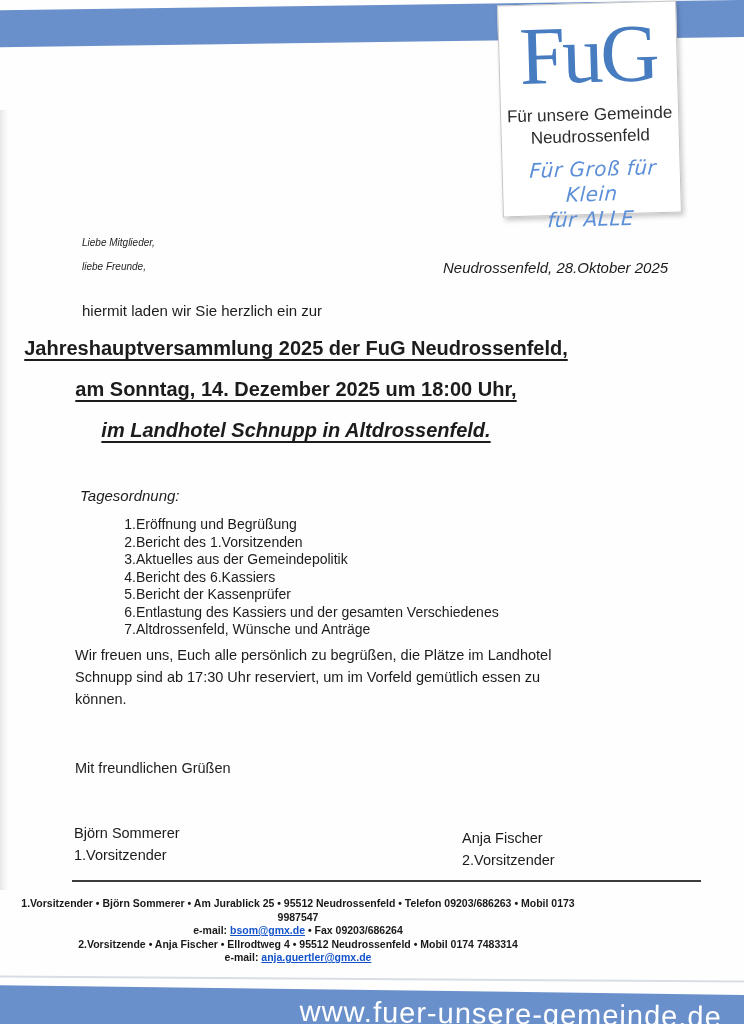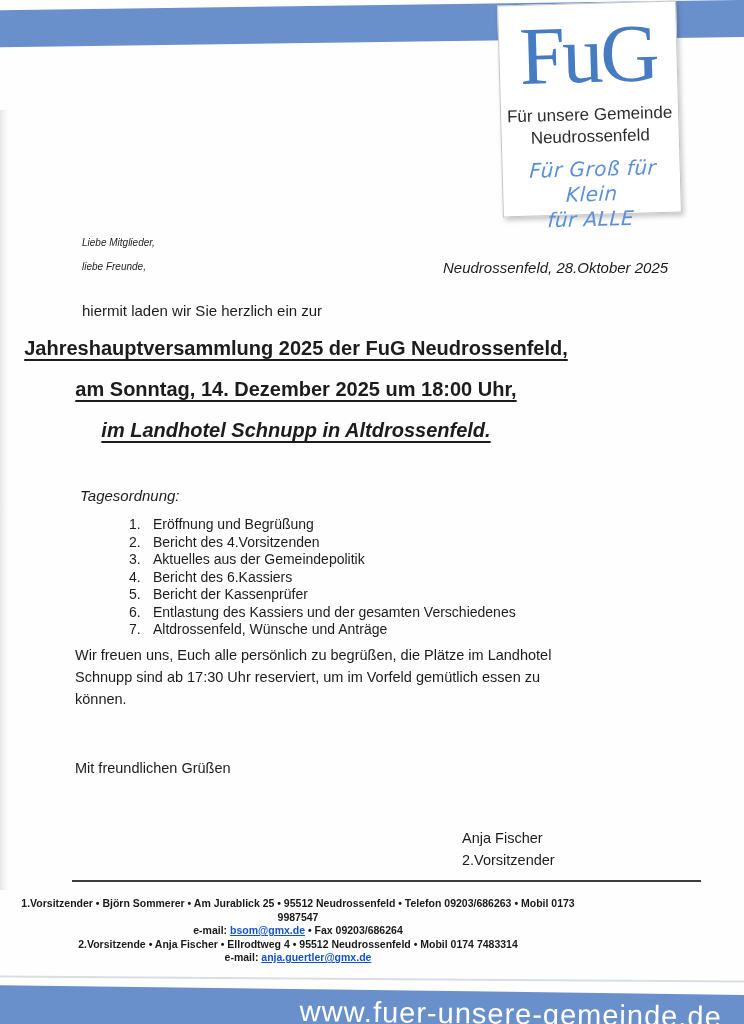--- a/index.html
+++ b/index.html
@@ -34,21 +34,21 @@
     font-family:"DejaVu Sans",sans-serif;}
   
   .salutation{position:absolute;left:82px;top:231px;font-style:italic;font-size:10px;line-height:24px;}
   .dateline{position:absolute;left:443px;top:259px;font-style:italic;font-size:15px;}
   .intro{position:absolute;left:82px;top:302px;font-size:15px;}
   .titles{position:absolute;left:0;top:336px;width:592px;text-align:center;}
   .title-line{font-weight:bold;font-size:20px;line-height:24px;margin:0 0 17px 0;
     text-decoration:underline;text-decoration-thickness:2px;text-underline-offset:4px;}
   .title-line.italic{font-style:italic;}
   .agenda-heading{position:absolute;left:80px;top:487px;font-style:italic;font-size:15px;}
-  .agenda{position:absolute;left:129px;top:516px;font-size:14px;}
+  .agenda{position:absolute;left:112px;top:516px;font-size:14px;text-align:right;}
   .agenda ol{margin:0;padding:0;list-style:none;counter-reset:agd;}
   .agenda li{counter-increment:agd;display:flex;line-height:17.5px;}
   .agenda li::before{content:counter(agd) ".";width:24px;flex:0 0 24px;}
   .closing{position:absolute;left:75px;top:644px;width:515px;font-size:14.5px;line-height:22px;}
   .regards{position:absolute;left:75px;top:760px;font-size:14.5px;}
   .signature{position:absolute;font-size:14.5px;line-height:22px;}
   .sig-left{left:74px;top:822px;}
   .sig-right{left:462px;top:827px;}
   
   .separator{position:absolute;left:72px;top:880px;width:629px;border-top:2px solid #3c3c3c;}
@@ -100,21 +100,21 @@
   </div>
 
   <div class="agenda-heading">Tagesordnung:</div>
 
   <div class="agenda">
     <ol>
       <li>
           <span>Eröffnung und Begrüßung</span>
         </li>
       <li>
-          <span>Bericht des 4.Vorsitzenden</span>
+          <span>Bericht des 1.Vorsitzenden</span>
         </li>
       <li>
           <span>Aktuelles aus der Gemeindepolitik</span>
         </li>
       <li>
           <span>Bericht des 6.Kassiers</span>
         </li>
       <li>
           <span>Bericht der Kassenprüfer</span>
         </li>
@@ -124,20 +124,24 @@
       <li>
           <span>Altdrossenfeld, Wünsche und Anträge</span>
         </li>
     </ol>
   </div>
 
   <div class="closing">Wir freuen uns, Euch alle persönlich zu begrüßen, die Plätze im Landhotel Schnupp sind ab 17:30 Uhr reserviert, um im Vorfeld gemütlich essen zu können.</div>
 
   <div class="regards">Mit freundlichen Grüßen</div>
 
+  <div class="signature sig-left">
+    <div>Björn Sommerer</div>
+    <div>1.Vorsitzender</div>
+  </div>
 
   <div class="signature sig-right">
     <div>Anja Fischer</div>
     <div>2.Vorsitzender</div>
   </div>
 
   <div class="separator"></div>
 
   <div class="footer">
     <div>1.Vorsitzender • Björn Sommerer • Am Jurablick 25 • 95512 Neudrossenfeld • Telefon 09203/686263 • Mobil 0173 9987547</div>

